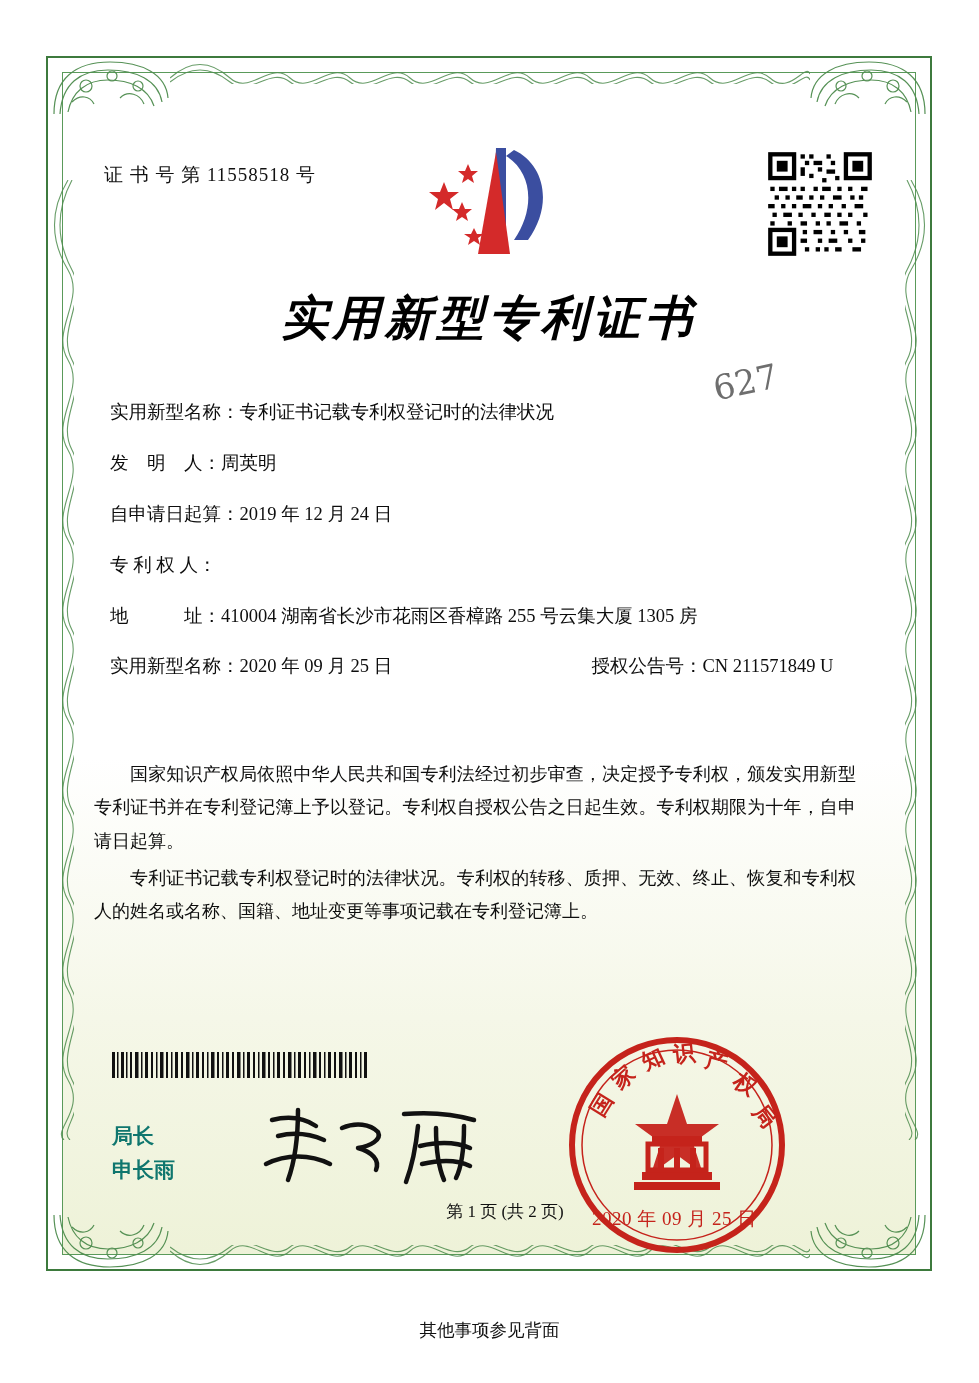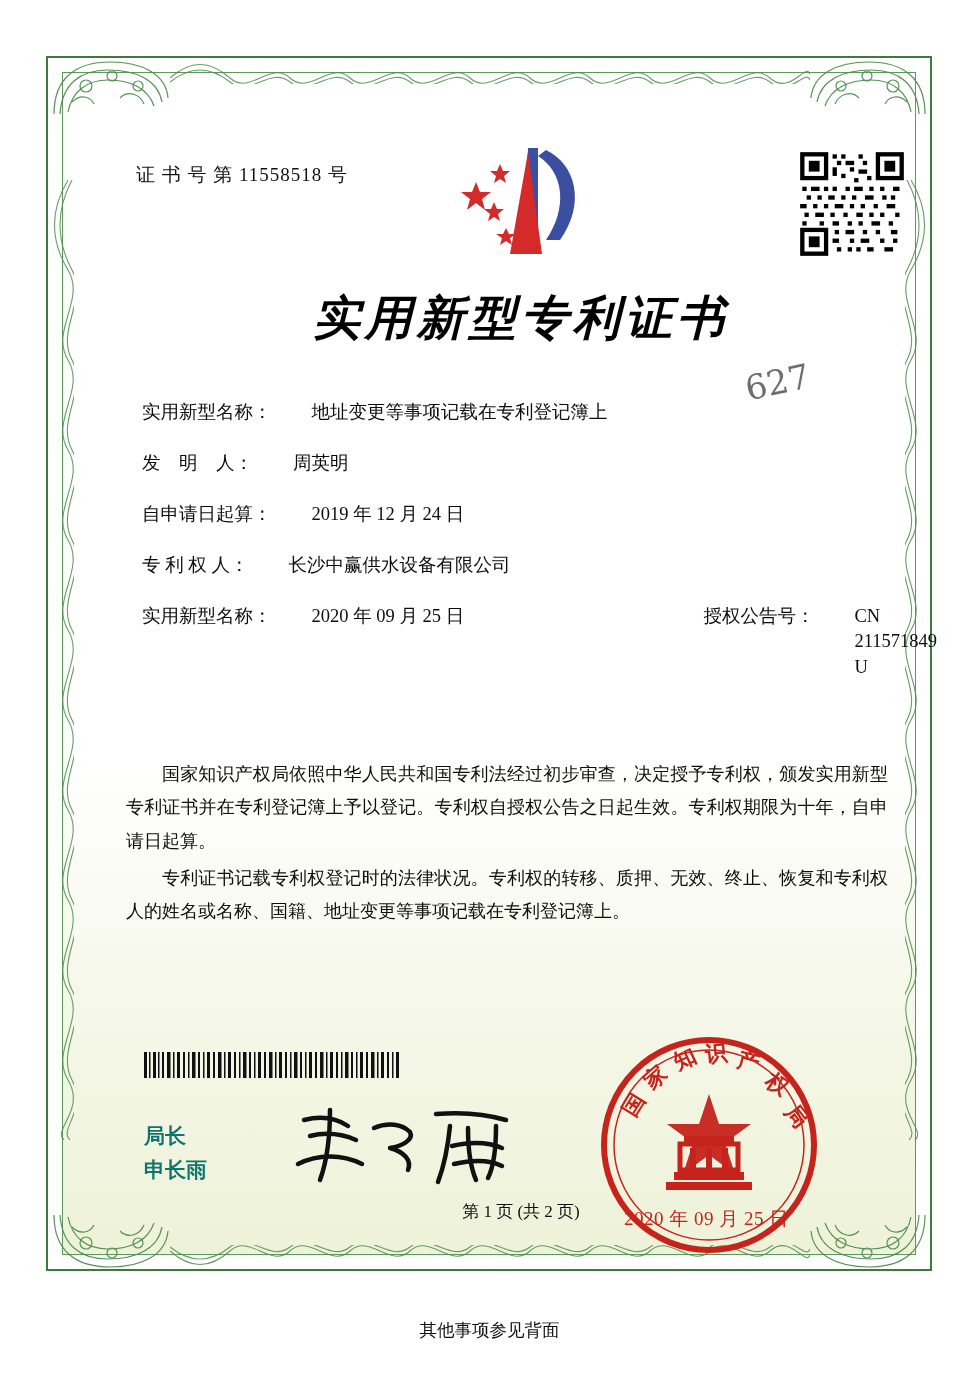--- a/index.html
+++ b/index.html
@@ -63,21 +63,20 @@
   .edge-right { right: 48px; top: 180px; width: 26px; height: 960px; transform: scaleX(-1); }
   .edge-band svg { display:block; width:100%; height:100%; }
 
   
   .content {
     position: absolute;
     left: 62px;
     top: 72px;
     width: 854px;
     height: 1193px;
-    margin-left: 32px;
   }
   .cert-no {
     position: absolute;
     left: 42px;
     top: 90px;
     font-size: 19px;
     letter-spacing: 1px;
     color: #111;
     white-space: nowrap;
   }
@@ -128,21 +127,20 @@
     top: 328px;
     width: 770px;
   }
   .field-row {
     display: flex;
     align-items: baseline;
     margin-bottom: 25px;
     font-size: 18.5px;
     color: #0d0d0d;
     line-height: 1.4;
-    gap: 40px;
   }
   .field-label {
     white-space: pre;
     flex: 0 0 auto;
   }
   .field-value {
     flex: 1 1 auto;
     white-space: nowrap;
   }
   .field-row.double .field-value {
@@ -221,20 +219,21 @@
   }
 
   .page-num {
     position: absolute;
     left: 0;
     top: 1128px;
     width: 854px;
     text-align: center;
     font-size: 17px;
     color: #111;
+    padding-left: 16px;
   }
   .footnote {
     position: absolute;
     left: 0;
     top: 1318px;
     width: 979px;
     text-align: center;
     font-size: 17.5px;
     color: #111;
   }
@@ -439,33 +438,36 @@
       </svg>
     </div>
 
     <div class="title">实用新型专利证书</div>
 
     <div class="handwrite-mark">627</div>
 
     <div class="fields">
       <div class="field-row">
         <span class="field-label">实用新型名称：</span>
-        <span class="field-value">地址变更等事项记载在专利登记簿上</span>
+        <span class="field-value">专利证书记载专利权登记时的法律状况</span>
       </div>
       <div class="field-row">
         <span class="field-label">发　明　人：</span>
         <span class="field-value">周英明</span>
       </div>
       <div class="field-row">
         <span class="field-label">自申请日起算：</span>
         <span class="field-value">2019 年 12 月 24 日</span>
       </div>
       <div class="field-row">
         <span class="field-label">专 利 权 人：</span>
-        <span class="field-value">长沙中赢供水设备有限公司</span>
+      </div>
+      <div class="field-row">
+        <span class="field-label">地　　　址：</span>
+        <span class="field-value">410004 湖南省长沙市花雨区香樟路 255 号云集大厦 1305 房</span>
       </div>
       <div class="field-row double">
         <span class="field-label">实用新型名称：</span>
         <span class="field-value">2020 年 09 月 25 日</span>
         <span class="field-label2">授权公告号：</span>
         <span class="field-value2">CN 211571849 U</span>
       </div>
     </div>
 
     <div class="paragraphs">

